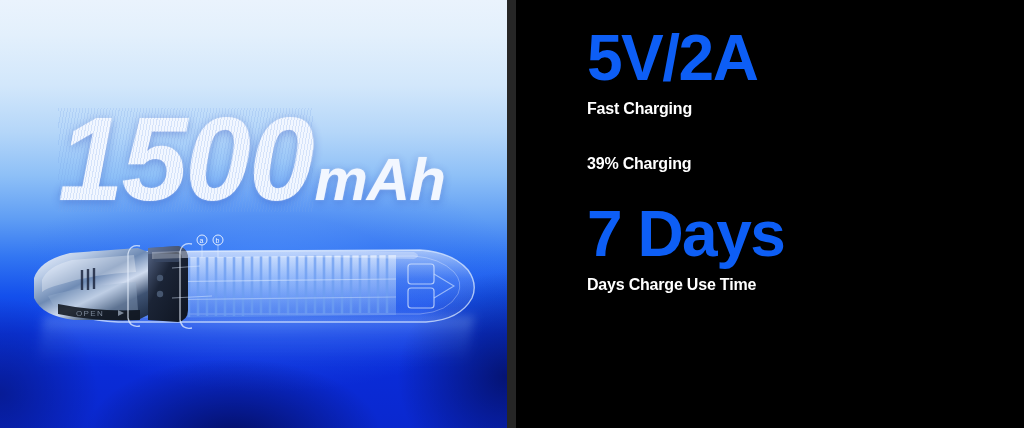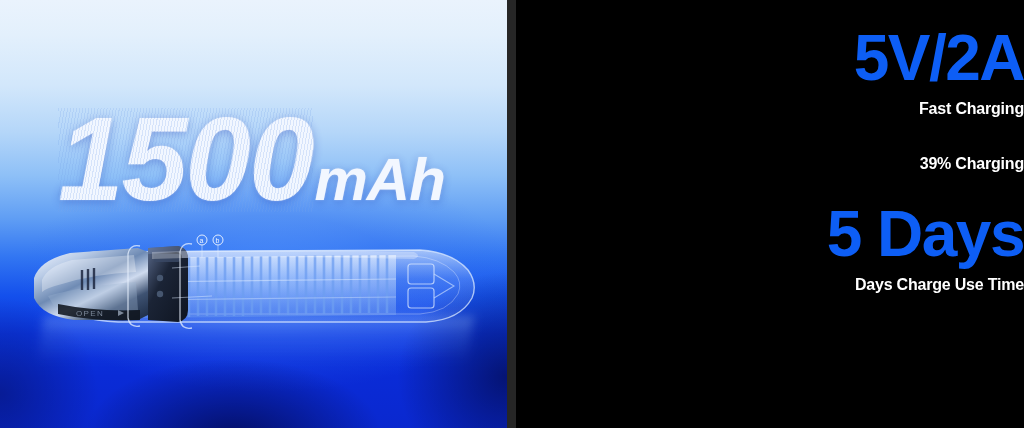--- a/index.html
+++ b/index.html
@@ -164,21 +164,21 @@
     padding: 0;
   }
   .spec-list {
     position: absolute;
     left: 71px;
     top: 26px;
     right: 0;
     display: flex;
     flex-direction: column;
   }
-  .spec-item { margin-bottom: 28px; text-align: right; }
+  .spec-item { margin-bottom: 28px; }
   .spec-item:last-child { margin-bottom: 0; }
 
   .spec-value {
     font-size: 64px;
     line-height: 1.02;
     font-weight: 700;
     letter-spacing: -1.5px;
     color: #0d5ef5;
     margin: 0;
     white-space: nowrap;
@@ -347,20 +347,20 @@
       <div class="spec-item">
         <div class="spec-value">5V/2A</div>
         <div class="spec-label">Fast Charging</div>
       </div>
 
       <div class="spec-item">
         <div class="spec-label">39% Charging</div>
       </div>
 
       <div class="spec-item">
-        <div class="spec-value">5 Days</div>
+        <div class="spec-value">7 Days</div>
         <div class="spec-label">Days Charge Use Time</div>
       </div>
 
     </div>
   </div>
 
 </div>
 
 </body></html>

